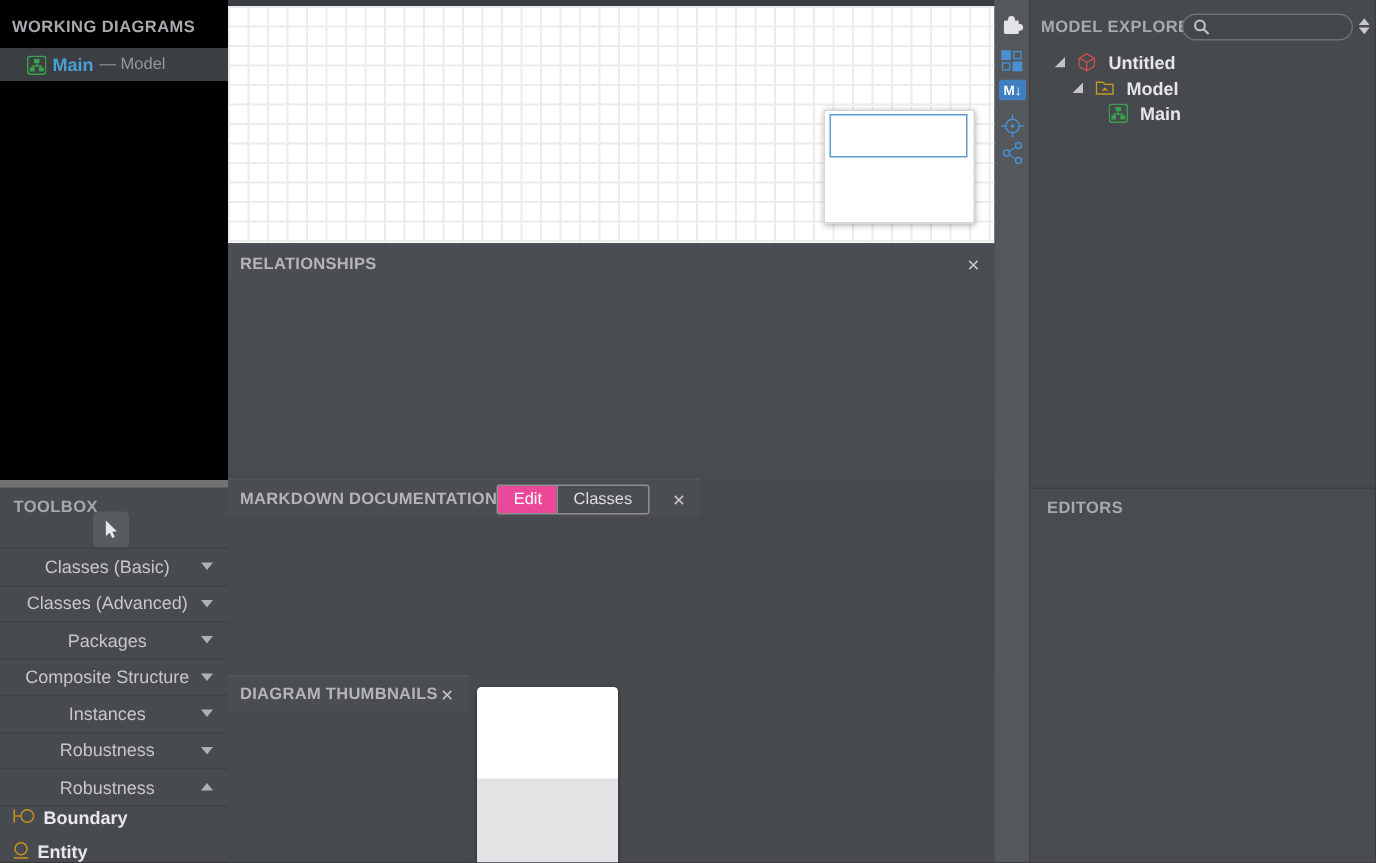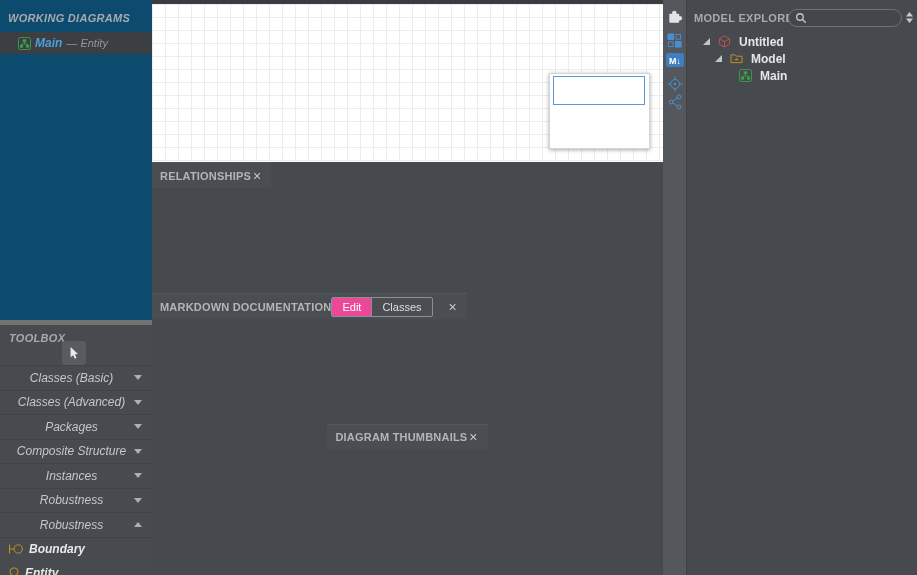--- a/index.html
+++ b/index.html
@@ -1,39 +1,39 @@
 <!DOCTYPE html>
 <html><head>
 <meta charset="utf-8">
 <style>
   html,body{margin:0;padding:0;background:#2f3235;}
   .app{position:relative;width:917px;height:575px;background:#46494d;
        font-family:"Liberation Sans",sans-serif;overflow:hidden;-webkit-user-select:none;user-select:none;}
   .side-header{font-size:11px;font-weight:700;color:#a7aaad;letter-spacing:.3px;}
 
   
-  .left{position:absolute;left:0;top:0;width:152px;height:575px;background:#0c4a6e;font-style:italic;}
+  .left{position:absolute;left:0;top:0;width:152px;height:575px;background:#000000;}
   .wd-header{position:absolute;top:12px;left:8px;}
   .wd-item{position:absolute;top:32px;left:0;right:0;height:22px;background:#3b3e43;
            display:flex;align-items:center;padding-left:18px;gap:4px;cursor:pointer;box-sizing:border-box;}
   .wd-name{color:#4aa0d6;font-size:12px;font-weight:700;}
   .wd-suffix{color:#94979a;font-size:11px;}
   .toolbox{position:absolute;top:320px;left:0;right:0;bottom:0;border-top:5px solid #737373;background:#474a4e;}
   .tb-header{position:absolute;top:7px;left:9px;}
   .cursor-btn{position:absolute;top:16px;left:62px;width:24px;height:24px;background:#585b60;
               border:none;border-radius:3px;display:flex;align-items:center;justify-content:center;padding:0;cursor:pointer;}
   .tb-rows{position:absolute;top:40px;left:0;right:0;}
   .tb-row{height:24.5px;box-sizing:border-box;display:flex;align-items:center;
           padding:0 10px 0 9px;border-top:1px solid #3f4246;color:#c5c7c9;font-size:12px;cursor:pointer;}
   .tb-row .lbl{flex:1;text-align:center;}
   .chev-down{width:0;height:0;border-left:4px solid transparent;border-right:4px solid transparent;
              border-top:5px solid #aeb1b4;}
   .chev-up{width:0;height:0;border-left:4px solid transparent;border-right:4px solid transparent;
            border-bottom:5px solid #aeb1b4;}
-  .tool-row{height:24.5px;box-sizing:border-box;display:flex;align-items:center;padding-left:8px;gap:5px;
+  .tool-row{height:24.5px;box-sizing:border-box;display:flex;align-items:flex-start;padding-left:8px;gap:5px;
             color:#e7e8e9;font-size:12px;font-weight:700;cursor:pointer;}
   .tool-row.bt{border-top:1px solid #3f4246;}
 
   
   .center{position:absolute;left:152px;top:0;width:511px;height:575px;display:flex;flex-direction:column;}
   .canvas-wrap{height:162px;background:#393c40;padding-top:4px;box-sizing:border-box;}
   .canvas{position:relative;width:100%;height:158px;background:#ffffff;
           background-image:linear-gradient(to right,#ececec 1px,transparent 1px),
                            linear-gradient(to bottom,#ececec 1px,transparent 1px);
           background-size:13px 13px;overflow:hidden;}
@@ -96,21 +96,21 @@
       <span>
         <svg width="13" height="13" viewBox="0 0 14 14">
           <rect x="0.5" y="0.5" width="13" height="13" rx="2" fill="none" stroke="#3aa14c"></rect>
           <rect x="5" y="2.5" width="4" height="3" fill="#3aa14c"></rect>
           <rect x="2" y="8.5" width="3.5" height="3" fill="#3aa14c"></rect>
           <rect x="8.5" y="8.5" width="3.5" height="3" fill="#3aa14c"></rect>
           <path d="M7 5.5 V7.5 M3.8 7.5 H10.2 M3.8 7.5 V8.5 M10.2 7.5 V8.5" stroke="#3aa14c" fill="none"></path>
         </svg>
       </span>
       <span class="wd-name">Main</span>
-      <span class="wd-suffix">— Entity</span>
+      <span class="wd-suffix">— Model</span>
     </div>
 
     <div class="toolbox">
       <div class="side-header tb-header">TOOLBOX</div>
       <button class="cursor-btn">
         <span>
           <svg width="12" height="15" viewBox="0 0 14 17" fill="#e8e9ea">
             <path d="M3 1 L3 13 L6 10.4 L8 14.6 L10 13.6 L8 9.6 L11.6 9.2 Z"></path>
           </svg>
         </span>
@@ -171,41 +171,41 @@
 
   <main class="center">
     <div class="canvas-wrap">
       <div class="canvas">
         <div class="class-shape">
           <div class="name-comp"></div>
         </div>
       </div>
     </div>
 
-    <section style="display:flex;flex-direction:row;">
+    <section style="display:flex;flex-direction:column;">
       <header class="panel-header">
         <span class="panel-title">RELATIONSHIPS</span>
         <button class="close-btn">×</button>
       </header>
       <div class="rel-body"></div>
     </section>
 
     <section style="display:flex;flex-direction:row;">
       <header class="panel-header">
         <span class="panel-title">MARKDOWN DOCUMENTATION</span>
         <div class="seg">
           <button class="seg-btn active">Edit</button>
           <button class="seg-btn">Classes</button>
         </div>
         <button class="close-btn">×</button>
       </header>
       <div class="md-editor"></div>
     </section>
 
-    <section style="display:flex;flex-direction:column;flex:1;align-items:center;">
+    <section style="display:flex;flex-direction:row;flex:1;">
       <header class="panel-header thumb-header">
         <span class="panel-title">DIAGRAM THUMBNAILS</span>
         <button class="close-btn">×</button>
       </header>
       <div class="thumb-body">
         <div class="thumb-card">
           <div class="thumb-strip"></div>
         </div>
       </div>
     </section>
@@ -322,15 +322,18 @@
             <rect x="5" y="2.5" width="4" height="3" fill="#3aa14c"></rect>
             <rect x="2" y="8.5" width="3.5" height="3" fill="#3aa14c"></rect>
             <rect x="8.5" y="8.5" width="3.5" height="3" fill="#3aa14c"></rect>
             <path d="M7 5.5 V7.5 M3.8 7.5 H10.2 M3.8 7.5 V8.5 M10.2 7.5 V8.5" stroke="#3aa14c" fill="none"></path>
           </svg>
         </span>
         <span>Main</span>
       </div>
     </div>
 
+    <div class="editors">
+      <div class="side-header ed-title">EDITORS</div>
+    </div>
   </aside>
 
 </div>
 
 </body></html>

